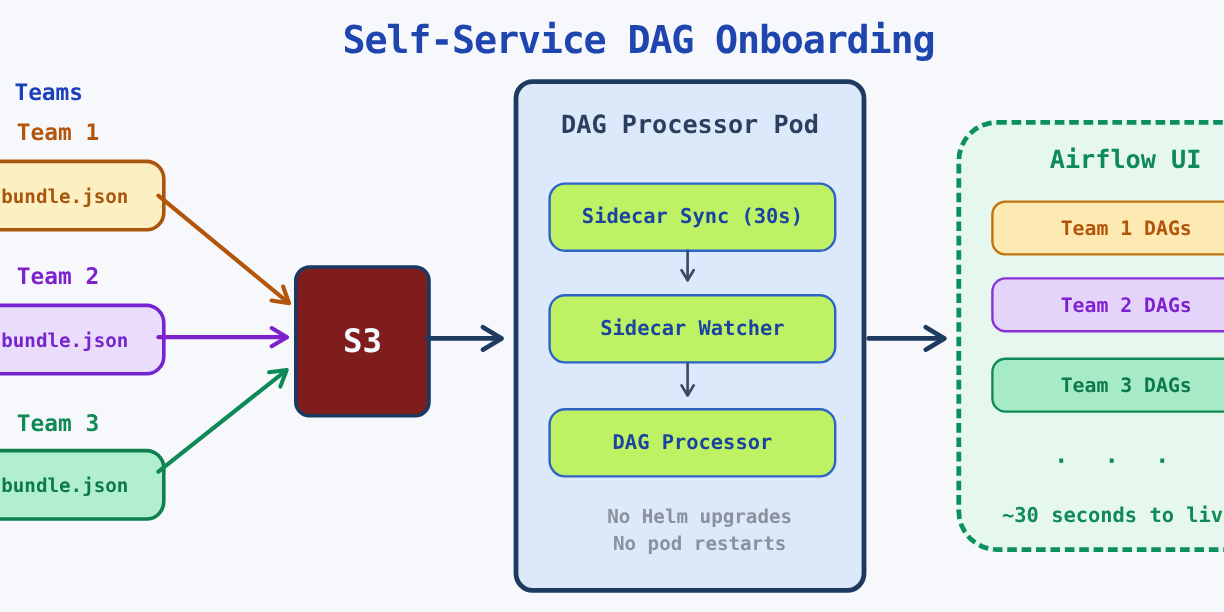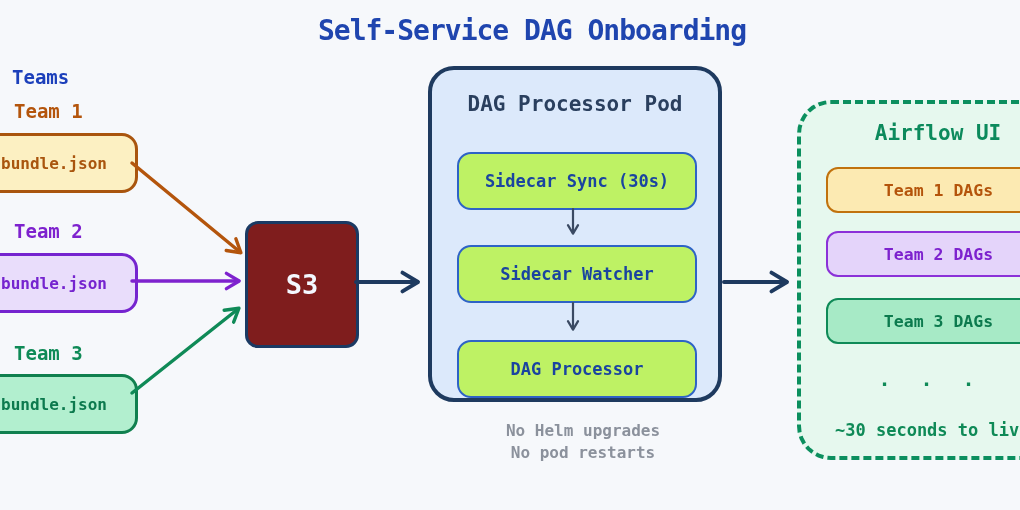--- a/index.html
+++ b/index.html
@@ -5,21 +5,21 @@
   html,body{margin:0;padding:0;background:#f6f8fb;}
   .canvas{
     position:relative;width:1020px;height:510px;overflow:hidden;
     background:#f6f8fb;
     font-family:"DejaVu Sans Mono","Liberation Mono",monospace;
     font-weight:bold;
   }
   .abs{position:absolute;}
   .title{
     top:14px;left:0;right:0;text-align:center;
-    font-size:28px;color:#1f45af;letter-spacing:-1px;margin-left:44px;
+    font-size:32px;color:#1f45af;letter-spacing:-1px;margin-left:44px;
   }
   .teams-heading{top:66px;left:12px;font-size:19px;color:#1c40bb;}
   .team-label{font-size:19px;}
   .tl1{top:100px;left:14px;color:#b4550c;}
   .tl2{top:220px;left:14px;color:#7e22ce;}
   .tl3{top:342px;left:14px;color:#0f8a57;}
   .bundle-node{
     left:-30px;width:162px;height:54px;border-radius:16px;
     display:flex;align-items:center;justify-content:center;
     font-size:16px;border:3px solid;
@@ -27,21 +27,21 @@
   .bn1{top:133px;background:#fcf0c2;border-color:#a9550e;color:#a9550e;}
   .bn2{top:253px;background:#e9ddfb;border-color:#7524cf;color:#7524cf;}
   .bn3{top:374px;background:#b2efcf;border-color:#10804f;color:#0c7a4e;}
   .s3-node{
     left:245px;top:221px;width:108px;height:121px;border-radius:13px;
     background:#7f1d1d;border:3.5px solid #1b3a63;
     display:flex;align-items:center;justify-content:center;
     font-size:27px;color:#f4f8ff;
   }
   .pod{
-    left:428px;top:66px;width:294px;height:336px;border-radius:26px;
+    left:428px;top:66px;width:294px;height:428px;border-radius:16px;
     background:#dce9fb;border:4px solid #1e3a5f;box-sizing:border-box;
   }
   .pod-title{top:22px;left:0;right:0;text-align:center;font-size:21px;color:#2a3f5e;}
   .step{
     left:25px;width:240px;height:58px;border-radius:14px;box-sizing:border-box;
     background:#bef264;border:2.5px solid #2e63c6;color:#1a44a0;
     display:flex;align-items:center;justify-content:center;font-size:17px;
   }
   .st1{top:82px;}
   .st2{top:175px;}

